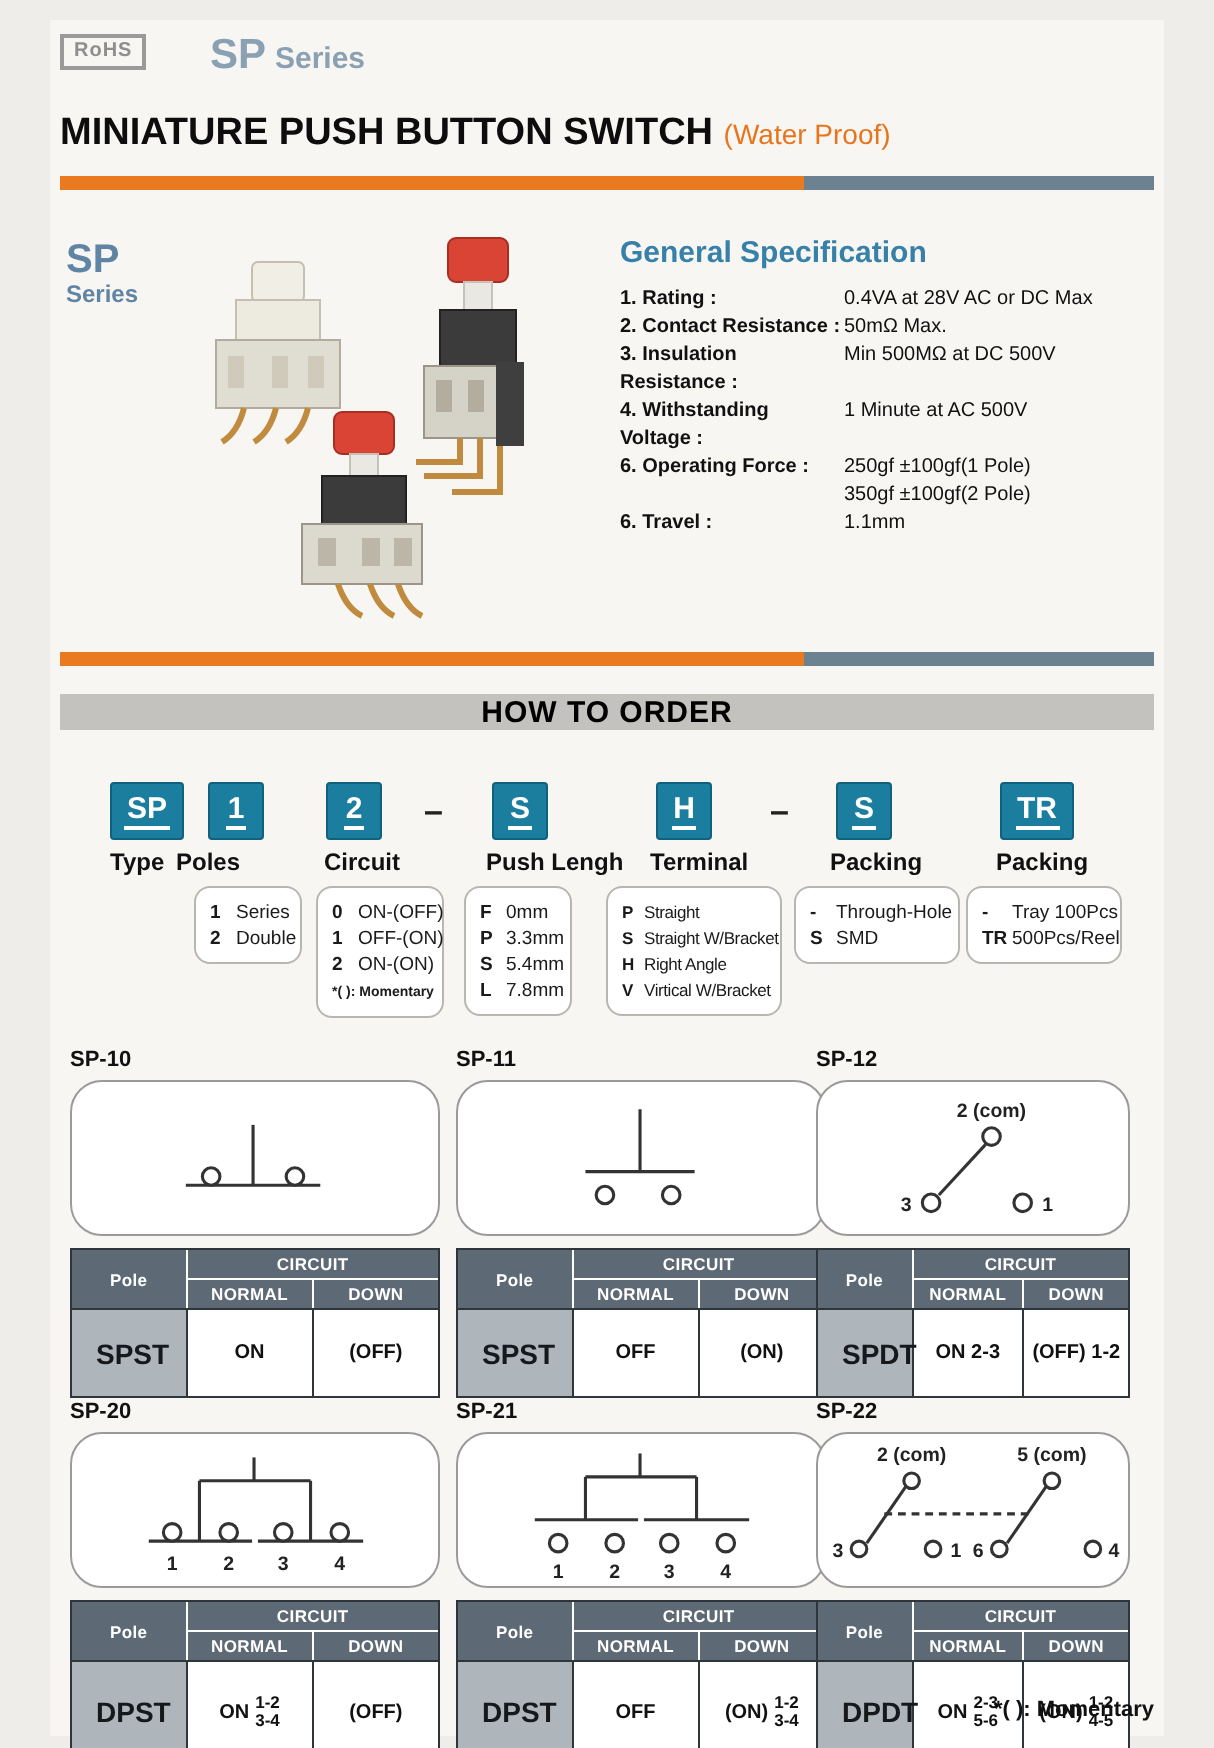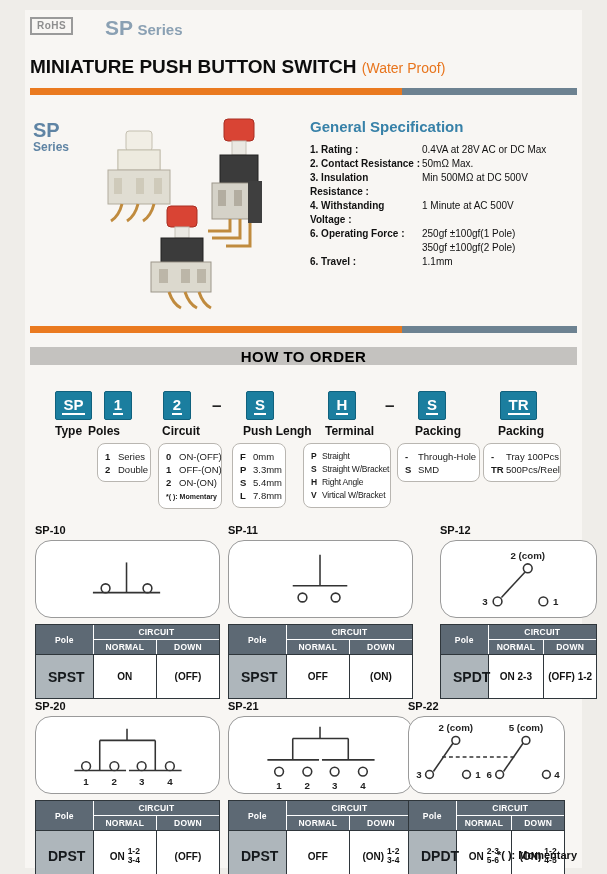--- a/index.html
+++ b/index.html
@@ -383,21 +383,21 @@
           </tr>
       <tr>
             <td class="pv">SPST</td>
             <td class="cv">OFF</td>
             <td class="cv">(ON)</td>
           </tr>
     </tbody>
       </table>
   </div>
 
-  <div class="diag" style="left:440px;top:524px;width:157px">
+  <div class="diag" style="left:408px;top:524px;width:157px">
     <div class="d-label">SP-12</div>
     <div class="d-box">
       <svg viewBox="0 0 157 78">
         <text class="lbl" x="88" y="18" text-anchor="middle">2 (com)</text>
         <circle class="node" cx="88" cy="28" r="4.5"></circle>
         <line class="wire" x1="61" y1="58" x2="85" y2="32"></line>
         <circle class="node" cx="57" cy="62" r="4.5"></circle>
         <text class="lbl" x="47" y="66" text-anchor="end">3</text>
         <circle class="node" cx="104" cy="62" r="4.5"></circle>
         <text class="lbl" x="114" y="66" text-anchor="start">1</text>

